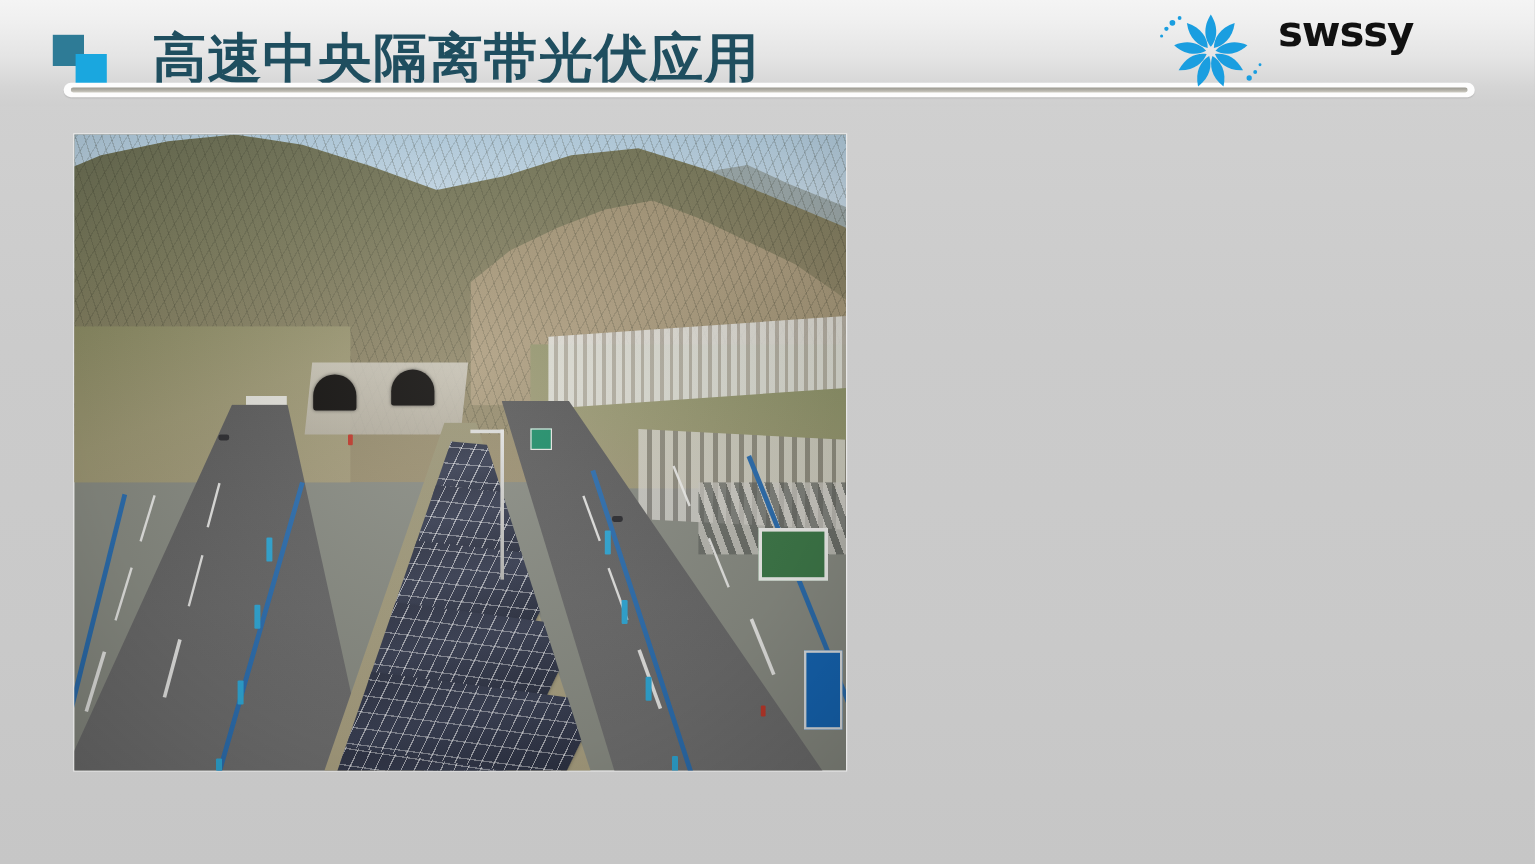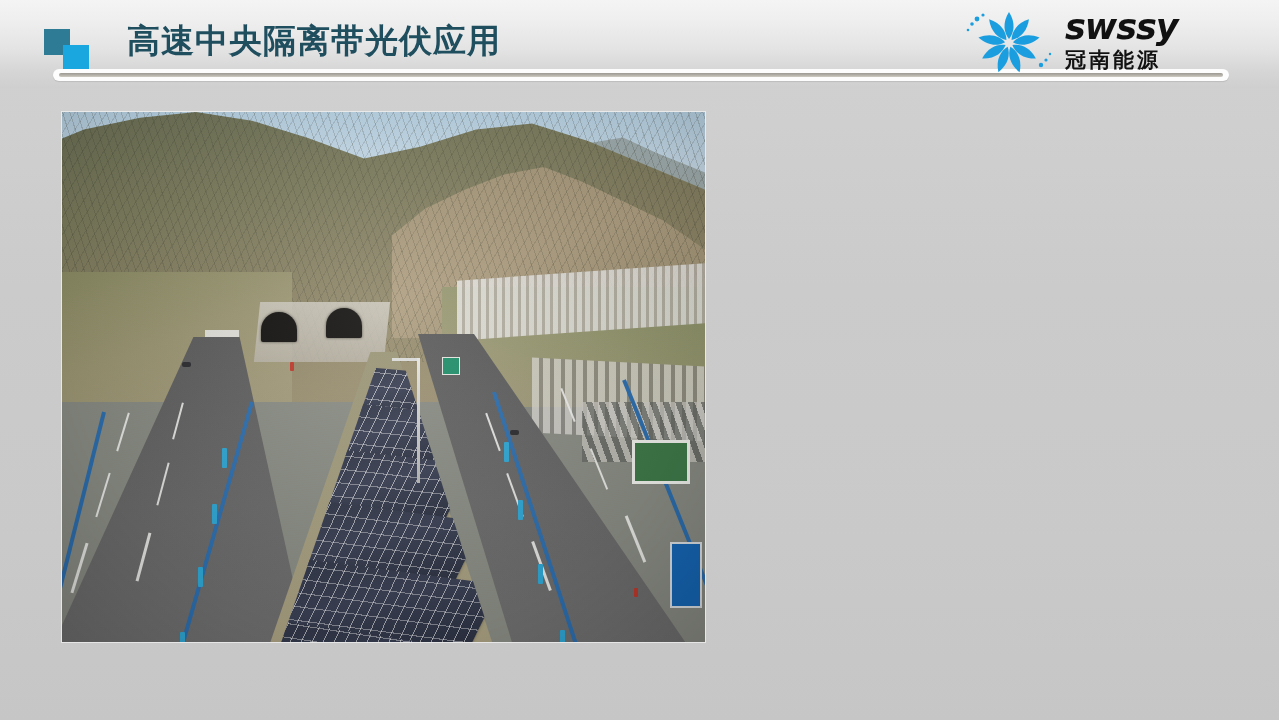--- a/index.html
+++ b/index.html
@@ -14,39 +14,38 @@
   }
   
   .header{
     position:absolute;left:0;top:0;width:1279px;height:88px;
     background:linear-gradient(180deg,#f4f4f4 0%,#efefef 22%,#e4e4e4 55%,#d5d5d5 82%,#cfcfcf 100%);
   }
   .sq-dark{position:absolute;left:44px;top:29px;width:26px;height:26px;background:#2e7b96;}
   .sq-light{position:absolute;left:63px;top:45px;width:26px;height:26px;background:#1aa7df;}
   .slide-title{
     position:absolute;left:127px;top:19px;
-    font-size:33px;font-weight:bold;letter-spacing:1px;
+    font-size:45px;font-weight:bold;letter-spacing:1px;
     color:#1f4e5f;white-space:nowrap;
     font-family:"DejaVu Sans","Liberation Sans",sans-serif;
   }
   .rule-wrap{position:absolute;left:53px;top:69px;width:1176px;height:12px;}
   .rule-outer{position:absolute;inset:0;background:#fdfdfd;border-radius:6px;
     box-shadow:0 1px 1px rgba(0,0,0,.10);}
   .rule-inner{position:absolute;left:6px;top:4px;right:6px;height:4px;
     background:linear-gradient(180deg,#9c9a92 0%,#b3b1a8 55%,#cfcdc4 100%);
     border-radius:2px;}
   
   .logo{position:absolute;left:955px;top:3px;width:270px;height:78px;}
   .emblem{position:absolute;left:0;top:2px;width:108px;height:74px;}
   .wordmark{position:absolute;left:110px;top:6px;width:160px;}
   .wordmark .swssy{
     font-family:"DejaVu Sans","Liberation Sans",sans-serif;
     font-size:35px;font-weight:bold;color:#111;letter-spacing:-1px;
     line-height:36px;
-    font-style:italic;
   }
   .wordmark .cn{
     font-family:"DejaVu Sans","Liberation Sans",sans-serif;
     font-size:21px;font-weight:bold;color:#111;letter-spacing:3px;
     line-height:26px;margin-top:2px;
   }
   
   .photo{
     position:absolute;left:62px;top:112px;width:643px;height:530px;
     overflow:hidden;background:#8a8d84;
@@ -184,21 +183,20 @@
             <circle cx="17" cy="19" r="1.8"></circle>
           <circle cx="13" cy="25" r="1.3"></circle>
             <circle cx="28" cy="10" r="1.6"></circle>
           <circle cx="86" cy="60" r="2.2"></circle>
             <circle cx="91" cy="55" r="1.6"></circle>
           <circle cx="95" cy="49" r="1.2"></circle>
         </g>
       </svg>
       <div class="wordmark">
         <div class="swssy">swssy</div>
-        <div class="cn">冠南能源</div>
       </div>
     </div>
   </div>
 
   <div class="photo">
     <div class="sky"></div>
     <div class="mtn-far"></div>
     <div class="mtn-main"></div>
     <div class="mtn-right"></div>
     <div class="mtn-texture"></div>

